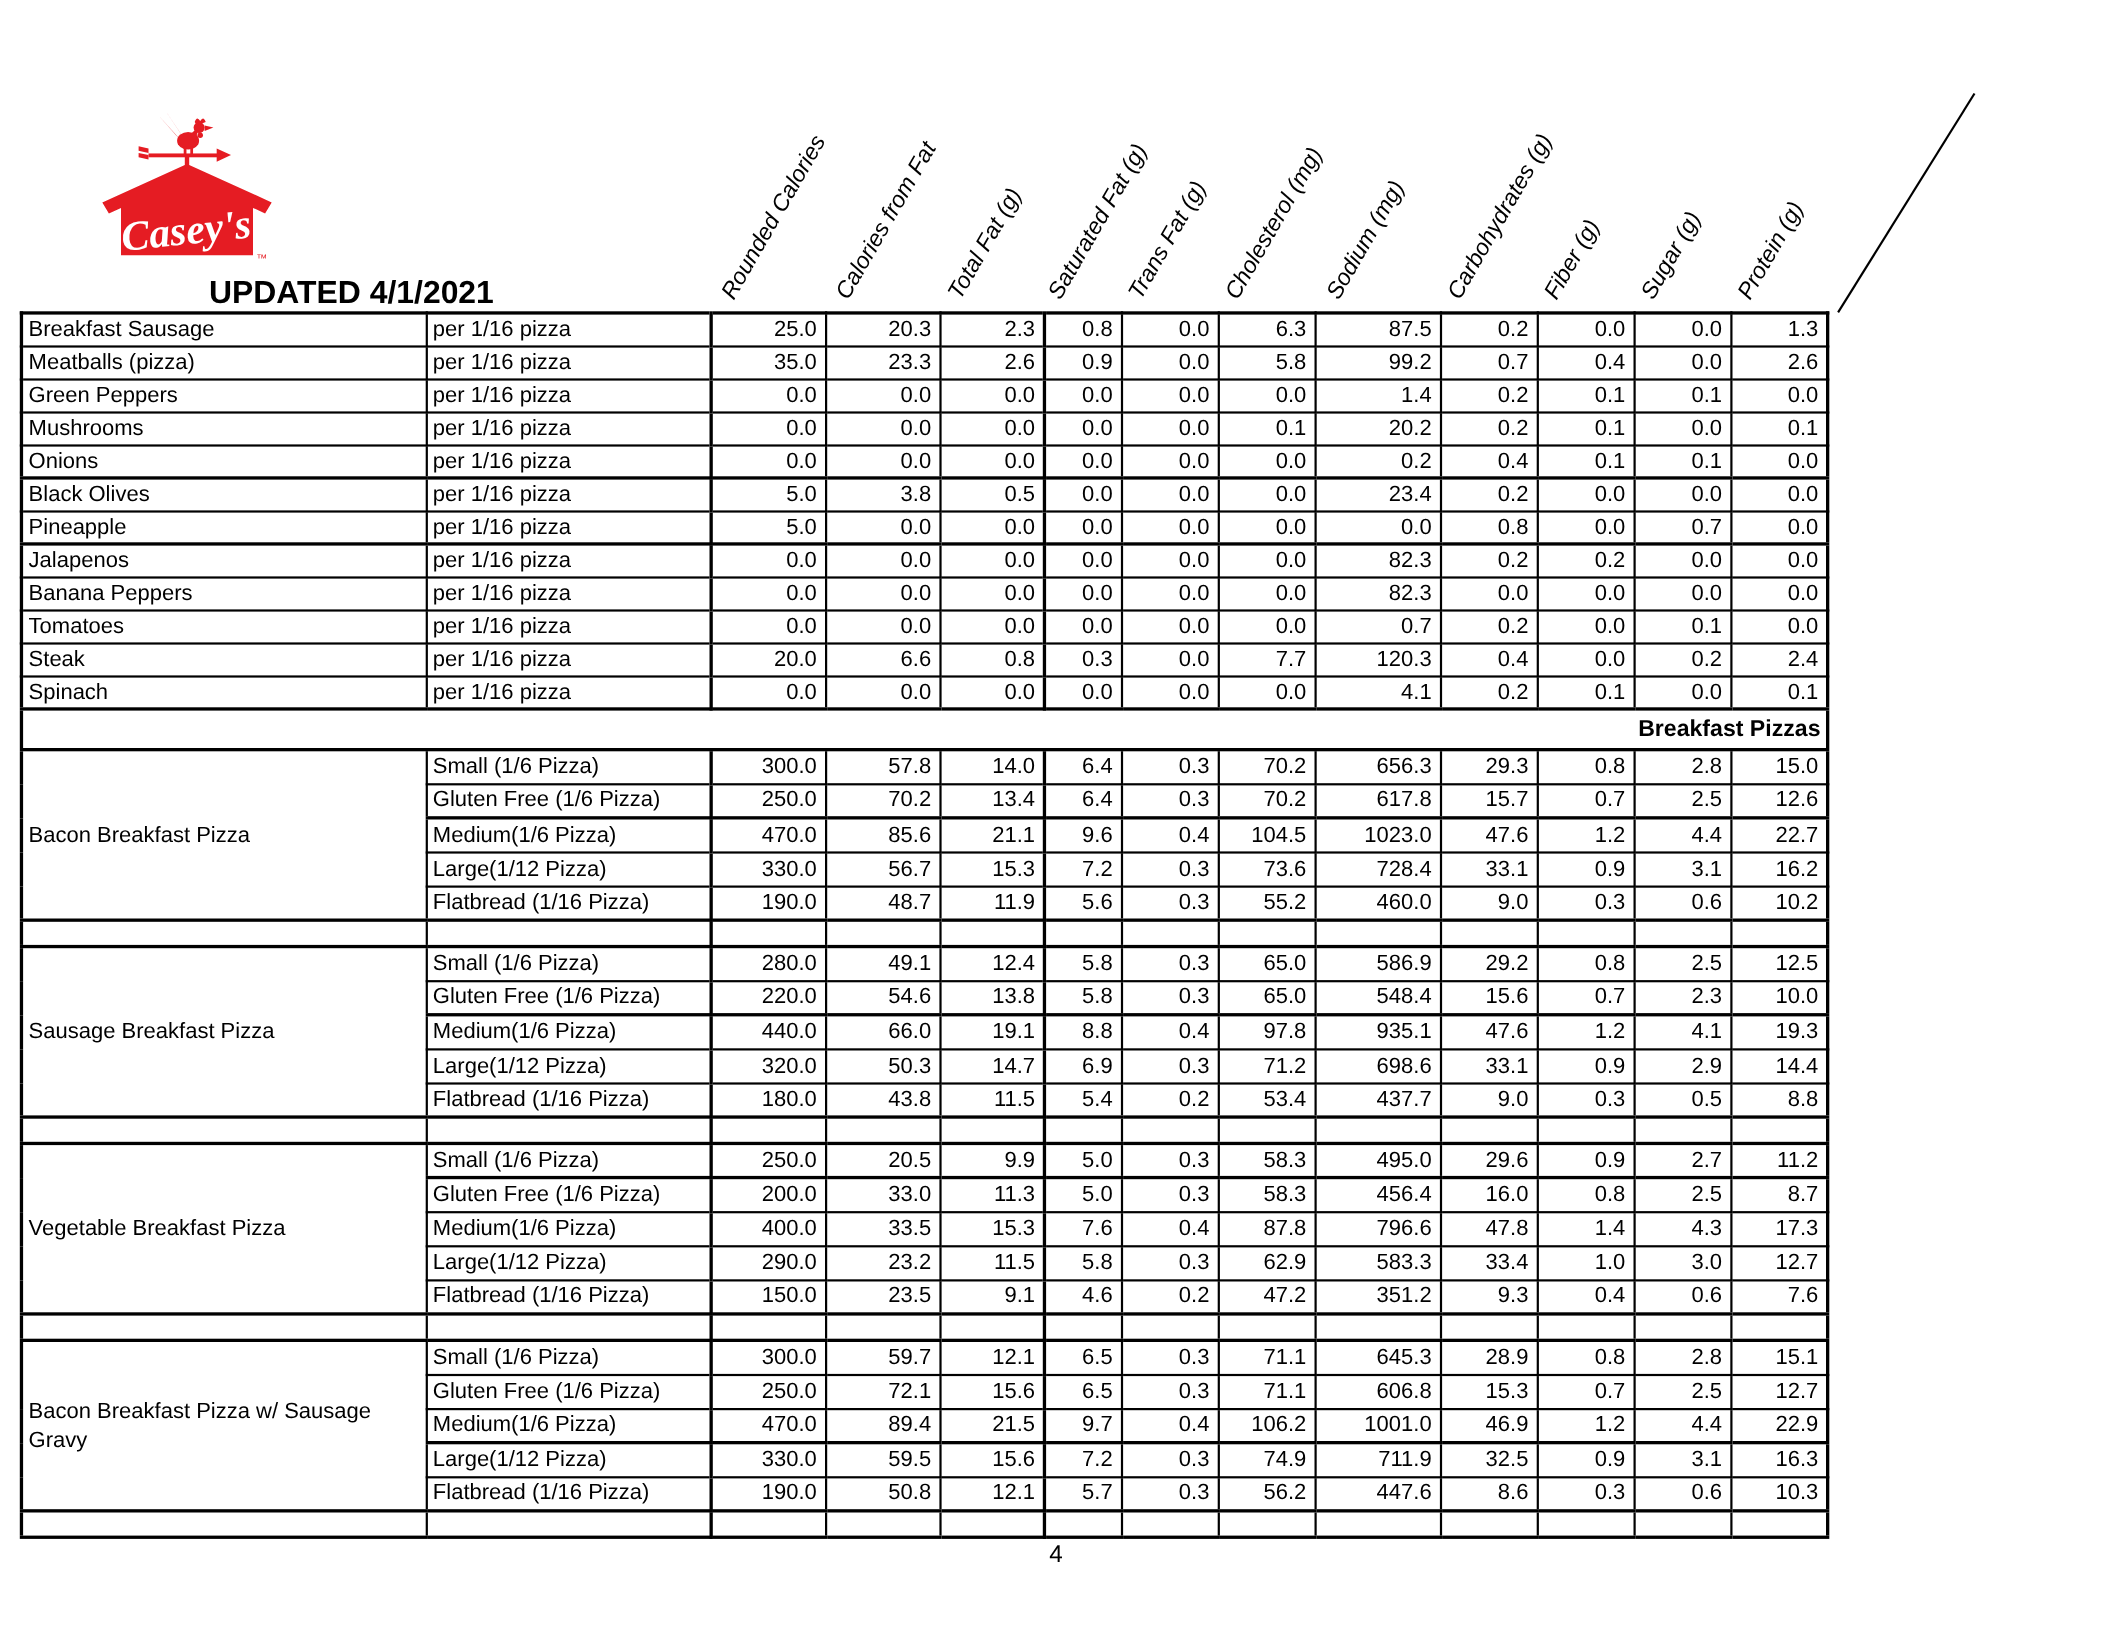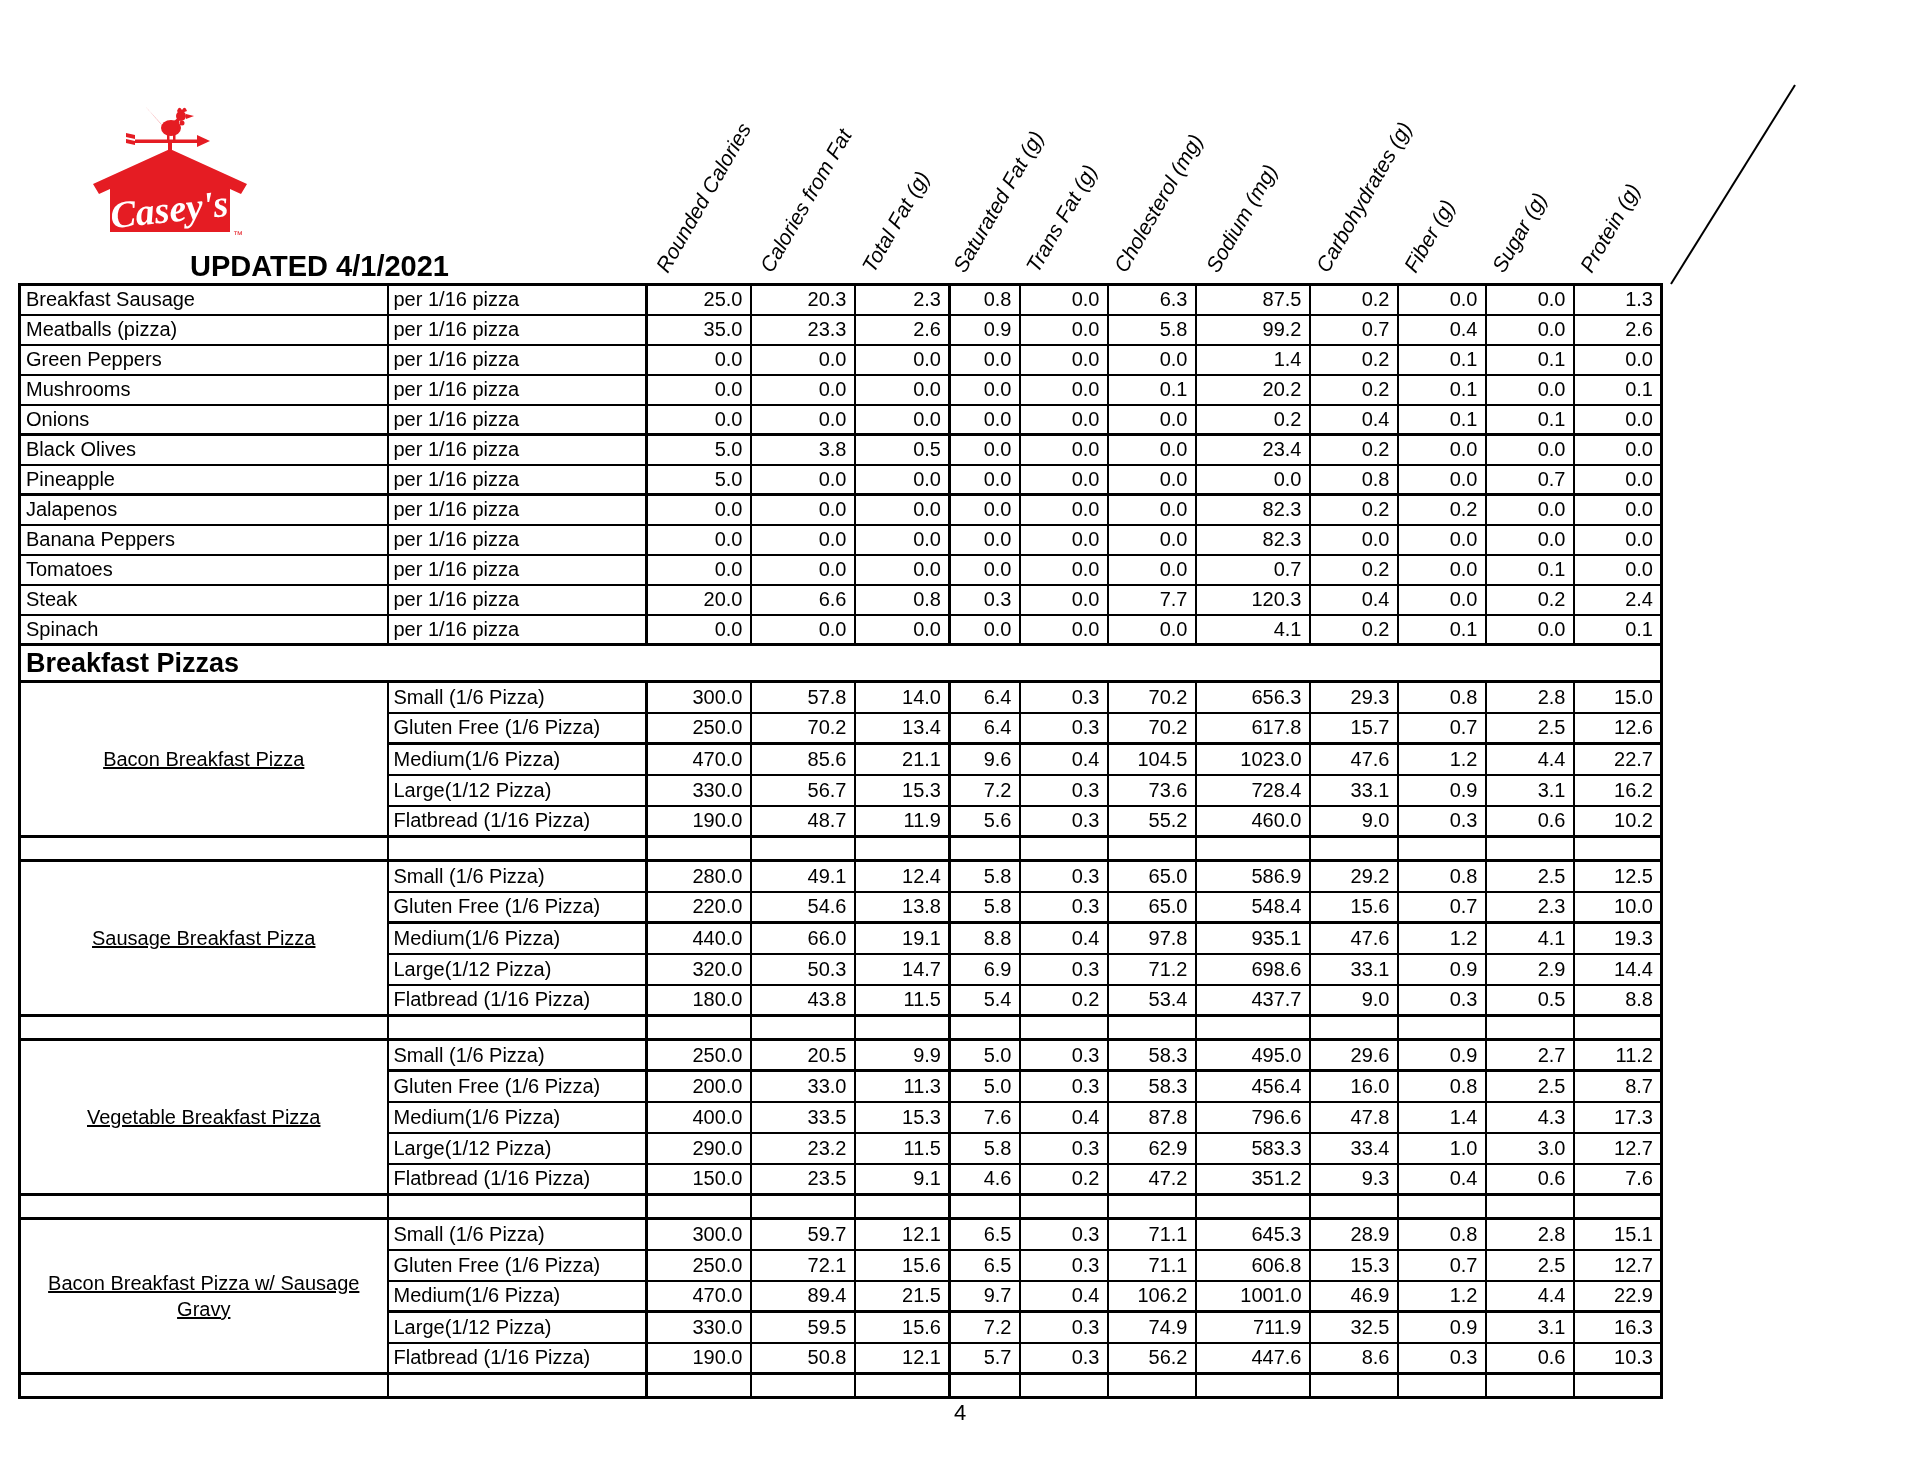--- a/index.html
+++ b/index.html
@@ -19,26 +19,26 @@
   .diag{position:absolute;left:0;top:0;width:1920px;height:300px;pointer-events:none;}
 
   
   table.nutrition{position:absolute;left:18px;top:283px;border-collapse:collapse;table-layout:fixed;
                   width:1642px;border:3px solid #000;}
   .nutrition td{border:2px solid #000;font-size:20px;padding:0 5px;white-space:nowrap;overflow:hidden;line-height:1.05;}
   .nutrition td.num{text-align:right;padding-right:7px;}
   .nutrition td.serving{border-right:3px solid #000;margin-top:28px;}
   .nutrition td.c2{border-right:3px solid #000;}
   .nutrition tr.thick > td{border-bottom:3px solid #000;}
-  .nutrition td.gname{text-align:center;white-space:normal;line-height:1.3;border-bottom:3px solid #000;text-decoration:underline;}
+  .nutrition td.gname{text-align:left;white-space:normal;line-height:1.3;border-bottom:3px solid #000;}
   .nutrition tr.topping{height:30px;}
   .nutrition tr.pizza{height:31px;}
   .nutrition tr.spacer{height:24px;}
   .nutrition tr.section-hdr{height:37px;}
-  .nutrition tr.section-hdr td{font-weight:bold;font-size:27px;text-align:left;}
+  .nutrition tr.section-hdr td{font-weight:bold;font-size:21px;text-align:right;}
 
   .pagenum{position:absolute;left:930px;top:1400px;width:60px;text-align:center;font-size:22px;}
 </style>
 </head>
 <body>
 
 <div class="page">
 
   <div class="logo">
     <svg width="180" height="160" viewBox="0 0 180 160">

